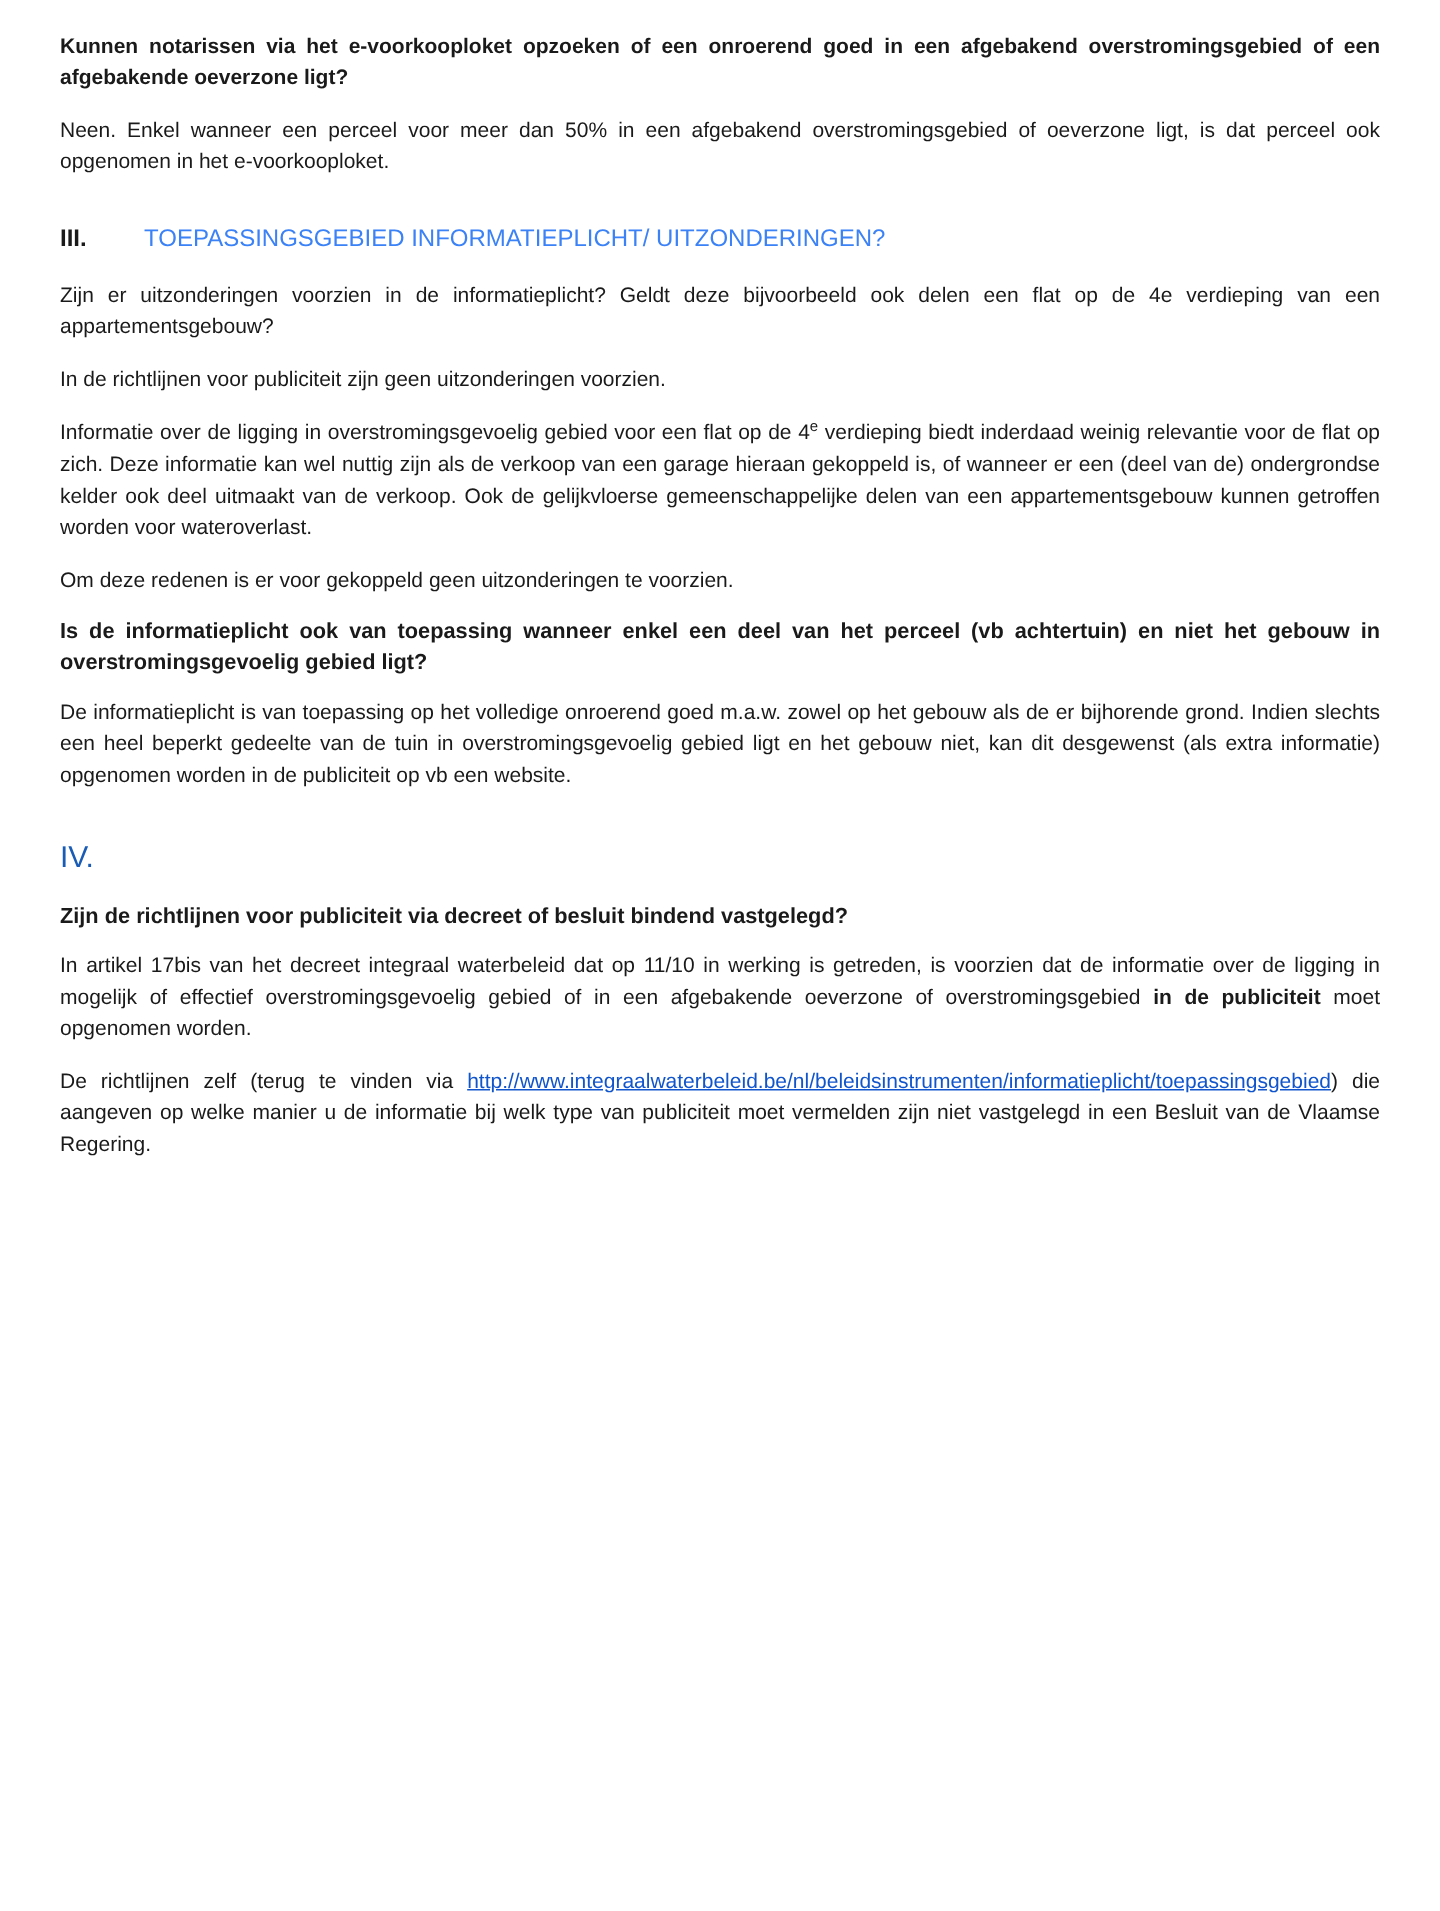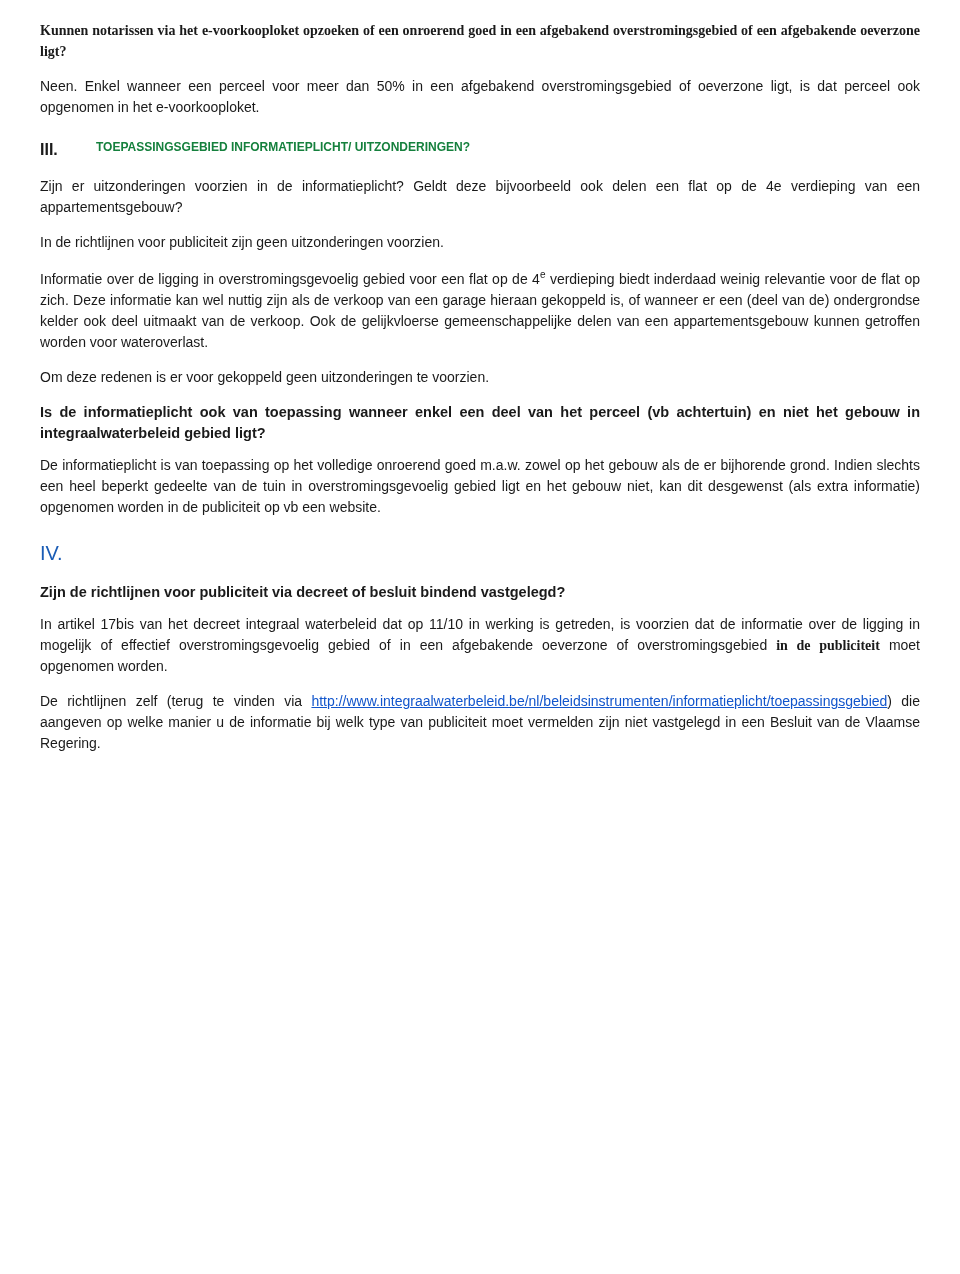--- a/index.html
+++ b/index.html
@@ -20,54 +20,53 @@
     }
 
     .document-container {
       width: 100%;
     }
 
     .section-heading {
       display: flex;
       gap: 16px;
       margin-bottom: 14px;
-      margin-top: 20px;
+      margin-top: 30px;
     }
 
     .section-number {
       font-weight: bold;
       font-size: 16px;
       min-width: 40px;
       color: #1a1a1a;
     }
 
     .section-title {
-      font-weight: bold;
-      font-size: 12px;
-      color: #15803d;
+      font-weight: normal;
+      font-size: 16px;
+      color: #3b82f6;
       text-transform: uppercase;
     }
 
     .section-title-blue {
       font-weight: bold;
       font-size: 16px;
       color: #1a5cb5;
       text-transform: uppercase;
     }
 
     .section-number-blue {
       font-weight: normal;
       font-size: 20px;
       min-width: 40px;
       color: #1a5cb5;
     }
 
     .bold-text {
       font-weight: bold;
-      font-family: Liberation Serif, serif;
     }
 
     .link-text {
       color: #1155cc;
       text-decoration: underline;
     }
 
     .superscript {
       vertical-align: super;
       font-size: 10px;
@@ -102,21 +101,21 @@
   <p>Zijn er uitzonderingen voorzien in de informatieplicht? Geldt deze bijvoorbeeld ook delen een flat op de 4e verdieping van een appartementsgebouw?</p>
 
   <p>In de richtlijnen voor publiciteit zijn geen uitzonderingen voorzien.</p>
 
   <p>
     Informatie over de ligging in overstromingsgevoelig gebied voor een flat op de 4<span class="superscript">e</span> verdieping biedt inderdaad weinig relevantie voor de flat op zich. Deze informatie kan wel nuttig zijn als de verkoop van een garage hieraan gekoppeld is, of wanneer er een (deel van de) ondergrondse kelder ook deel uitmaakt van de verkoop. Ook de gelijkvloerse gemeenschappelijke delen van een appartementsgebouw kunnen getroffen worden voor wateroverlast.
   </p>
 
   <p>Om deze redenen is er voor gekoppeld geen uitzonderingen te voorzien.</p>
 
-  <p class="question-bold">Is de informatieplicht ook van toepassing wanneer enkel een deel van het perceel (vb achtertuin) en niet het gebouw in integraalwaterbeleid gebied ligt?</p>
+  <p class="question-bold">Is de informatieplicht ook van toepassing wanneer enkel een deel van het perceel (vb achtertuin) en niet het gebouw in overstromingsgevoelig gebied ligt?</p>
 
   <p>De informatieplicht is van toepassing op het volledige onroerend goed m.a.w. zowel op het gebouw als de er bijhorende grond. Indien slechts een heel beperkt gedeelte van de tuin in overstromingsgevoelig gebied ligt en het gebouw niet, kan dit desgewenst (als extra informatie) opgenomen worden in de publiciteit op vb een website.</p>
 
   <div class="section-heading">
     <span class="section-number-blue">IV.</span>
   </div>
 
   <p class="question-bold">Zijn de richtlijnen voor publiciteit via decreet of besluit bindend vastgelegd?</p>
 
   <p>

